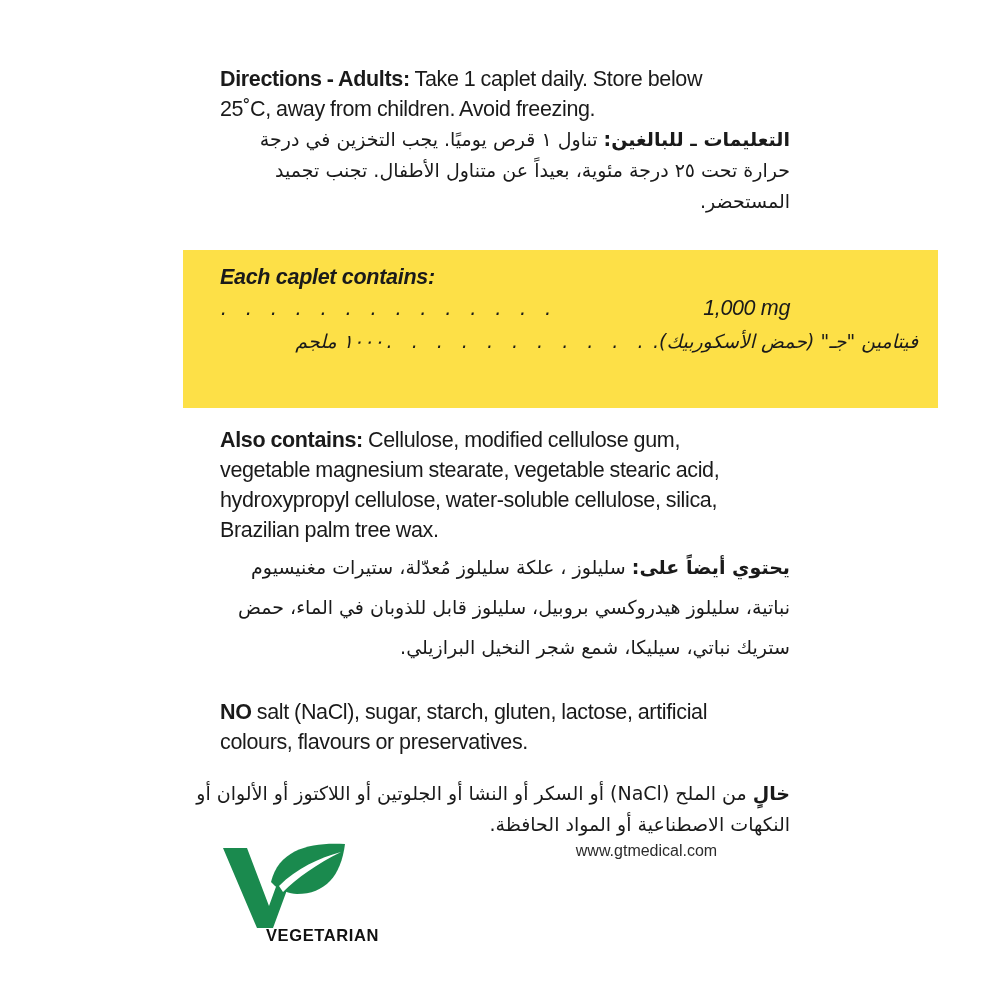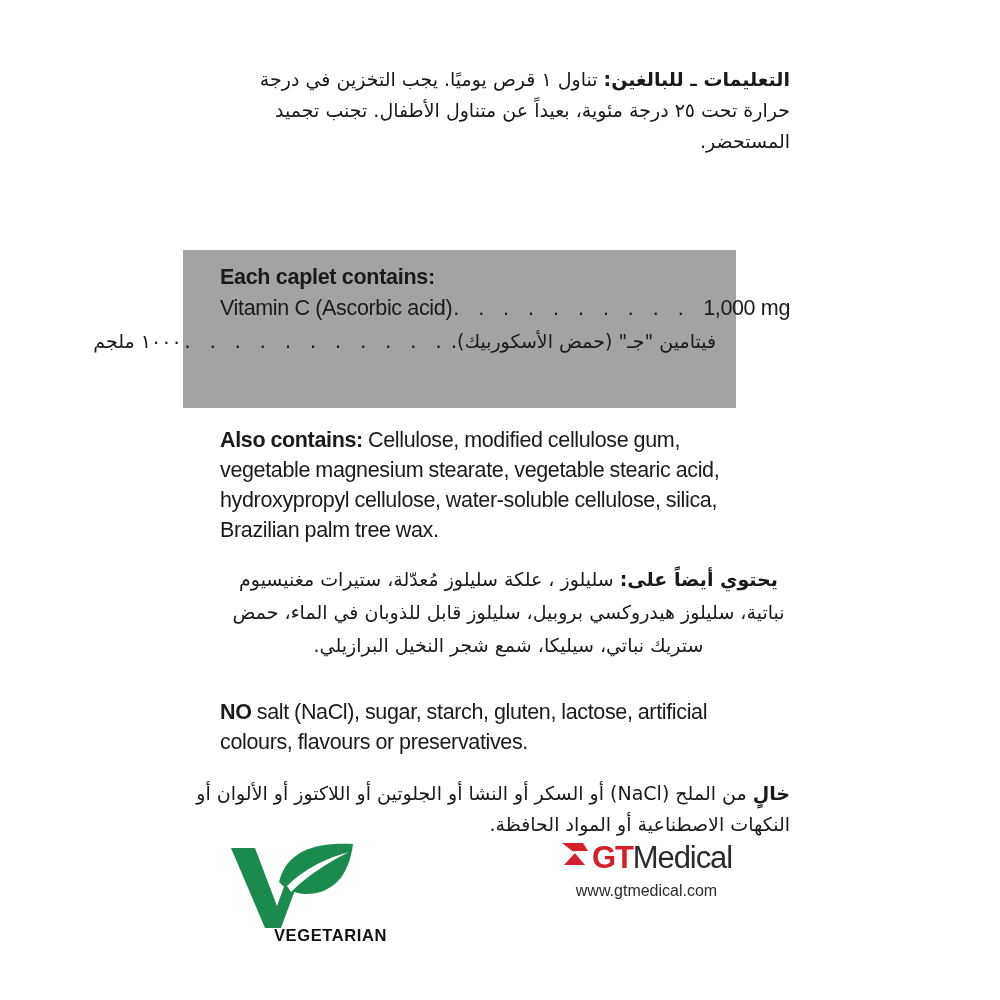--- a/index.html
+++ b/index.html
@@ -64,24 +64,25 @@
     margin-top: 0;
     padding-right: 20px;
     padding-left: 44px;
   }
 
   
   .panel-green {
     position: absolute;
     left: 183px;
     top: 250px;
-    width: 553px;
+    width: 755px;
     height: 158px;
-    background: #a3a3a3;
-    box-sizing: border-box;
+    background: #fde047;
+    box-sizing: border-box;
+    font-style: italic;
   }
   .panel-inner {
     padding: 12px 20px 0 37px;
   }
   .panel-title {
     font-size: 21.5px;
     font-weight: bold;
     line-height: 30px;
     letter-spacing: -0.3px;
   }
@@ -139,25 +140,24 @@
     left: 183px;
     top: 425px;
     width: 627px;
   }
   .sec-also .en {
     padding-left: 37px;
     width: 590px;
     box-sizing: border-box;
   }
   .sec-also .ar {
-    margin-top: 18px;
+    margin-top: 2px;
     padding-right: 20px;
     padding-left: 44px;
-    line-height: 33px;
-    text-align: center;
+    line-height: 40px;
   }
 
   
   .sec-free {
     position: absolute;
     left: 183px;
     top: 697px;
     width: 627px;
   }
   .sec-free .en {
@@ -175,21 +175,21 @@
   
   .footer {
     position: absolute;
     left: 183px;
     top: 838px;
     width: 627px;
     height: 120px;
   }
   .veg-logo {
     position: absolute;
-    left: 46px;
+    left: 38px;
     top: 4px;
     width: 170px;
     height: 108px;
   }
   .veg-mark {
     position: absolute;
     left: 0;
     top: 0;
     width: 130px;
     height: 88px;
@@ -264,28 +264,28 @@
     color: #2b2b2b;
     margin-top: 2px;
   }
 </style>
 </head>
 <body>
 
 <div class="label">
 
   <div class="sec-directions">
+    <div class="en"><b>Directions - Adults:</b><span> Take 1 caplet daily. Store below 25˚C, away from children. Avoid freezing.</span></div>
     <div class="ar"><b>التعليمات ـ للبالغين:</b><span> تناول ١ قرص يوميًا. يجب التخزين في درجة حرارة تحت ٢٥ درجة مئوية، بعيداً عن متناول الأطفال. تجنب تجميد المستحضر.</span></div>
   </div>
 
   <div class="panel-green">
     <div class="panel-inner">
       <div class="panel-title">Each caplet contains:</div>
       <div class="panel-row">
-        <span class="nm">Vitamin C (Ascorbic acid)</span>
         <span class="dots">. . . . . . . . . . . . . .</span>
         <span class="amt">1,000 mg</span>
       </div>
       <div class="panel-ar-row">
         <span class="arnm">فيتامين "جـ" (حمض الأسكوربيك).</span>
         <span class="ardots">. . . . . . . . . . .</span>
         <span class="aramt">١٠٠٠ ملجم</span>
       </div>
     </div>
   </div>
@@ -305,24 +305,18 @@
     <div class="veg-logo">
       <svg class="veg-mark" viewBox="0 0 130 88" xmlns="http://www.w3.org/2000/svg">
         <path d="M2 6 L26 6 L48 64 L56 42 L66 48 L52 86 L36 86 Z" fill="#1a8a4e"></path>
         <path d="M50 40 C58 6 92 0 124 2 C120 34 104 52 76 52 C68 52 60 48 54 44 Z" fill="#1a8a4e"></path>
         <path d="M58 44 C76 26 98 16 120 10 C96 22 76 36 62 50 Z" fill="#ffffff"></path>
       </svg>
       <div class="veg-word">VEGETARIAN</div>
     </div>
 
     <div class="gt-block">
-      <div class="gt-logo-row">
-        <svg class="gt-mark" viewBox="0 0 30 26" xmlns="http://www.w3.org/2000/svg">
-          <path d="M1 2 L22 2 L27 10 L12 10 L24 24 L3 24 L14 12 Z" fill="#d71f2b"></path>
-        </svg>
-        <div class="gt-text"><span class="gt">GT</span><span class="medical">Medical</span></div>
-      </div>
       <div class="gt-web">www.gtmedical.com</div>
     </div>
 
   </div>
 
 </div>
 
 </body></html>

